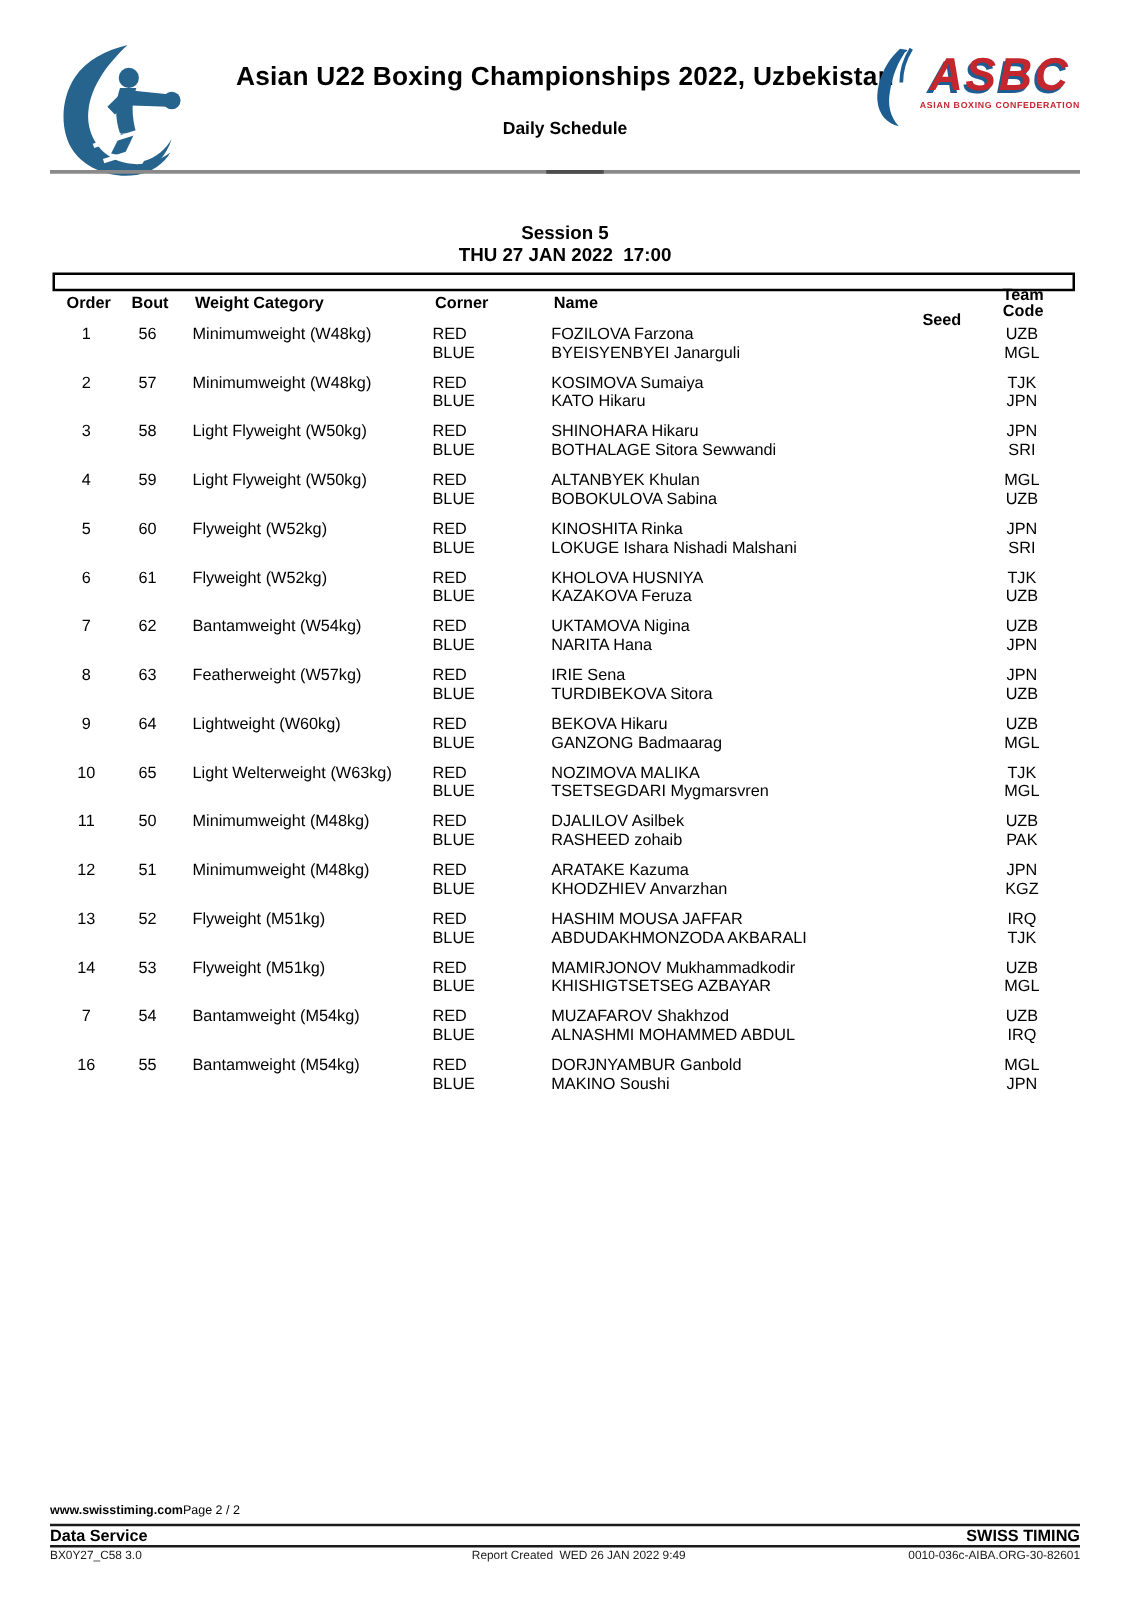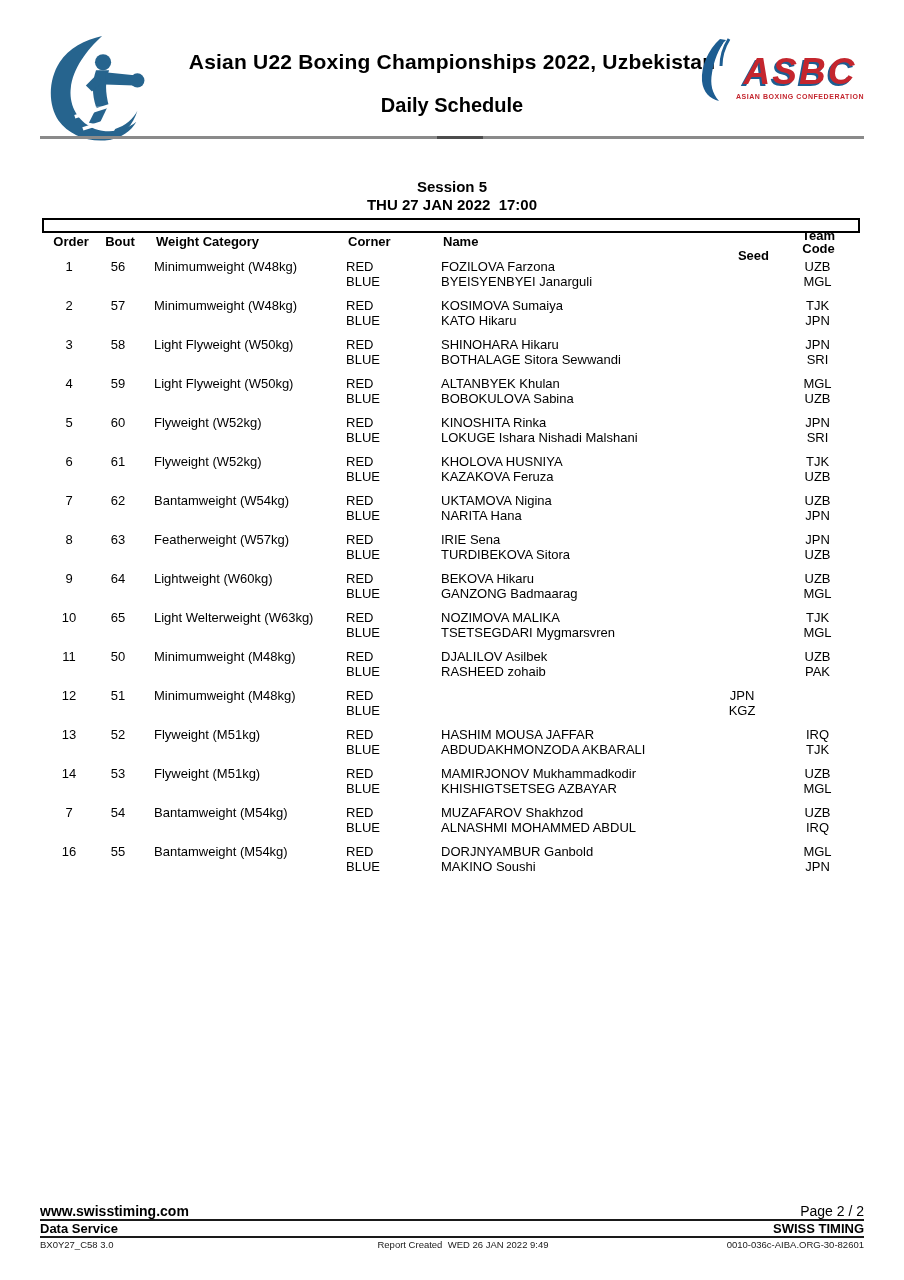--- a/index.html
+++ b/index.html
@@ -9,25 +9,25 @@
   }
 
   
   .org-logo { position:absolute; left:46px; top:36px; width:102px; height:106px; }
   .page-title {
     position:absolute; top:50px; left:0; width:100%; text-align:center;
     font-size:21px; font-weight:bold; letter-spacing:0.2px;
   }
   .page-subtitle {
     position:absolute; top:94px; left:0; width:100%; text-align:center;
-    font-size:20px; font-weight:bold;
+    font-size:14px; font-weight:bold;
   }
   .asbc { position:absolute; right:40px; top:38px; display:flex; align-items:flex-start; gap:2px; }
   .asbc-swirl { width:36px; height:64px; }
-  .asbc-textblock { display:flex; flex-direction:column; align-items:center; margin-top:16px; }
+  .asbc-textblock { display:flex; flex-direction:column; align-items:center; margin-top:4px; }
   .asbc-acronym {
     font-size:37px; font-weight:bold; font-style:italic; line-height:36px;
     color:#c4262e; letter-spacing:2px; text-shadow:-2px 2px 0 #1d5d91;
   }
   .asbc-fullname {
     margin-top:3px; font-size:7px; font-weight:bold; color:#c4262e; letter-spacing:0.55px; white-space:nowrap;
   }
   .header-rule { position:absolute; top:136px; left:40px; width:824px; height:3px; background:#8a8a8a; }
   .header-rule-dark { position:absolute; top:136px; left:437px; width:46px; height:3px; background:#4d4d4d; }
 
@@ -49,21 +49,21 @@
     font-size:13px; line-height:15.4px; margin-bottom:8.2px;
   }
   .cell-center { text-align:center; }
   .cell-pad { padding-left:14px; }
   .cell-seed { text-align:right; padding-right:10px;margin-top:28px; }
   .cell-team { text-align:center; }
   .cell-top { align-self:start; }
   .team-code-header { line-height:13px; text-align:center; }
 
   
-  .f-line1 { position:absolute; top:1203px; left:40px; width:824px; display:flex; justify-content:space-between; font-size:14px; }
+  .f-line1 { position:absolute; top:1203px; left:40px; width:824px; display:flex; font-size:10px; }
   .f-website { font-weight:bold; }
   .f-page { font-weight:normal; }
   .f-rule1 { position:absolute; top:1219px; left:40px; width:824px; height:2px; background:#1a1a1a; }
   .f-line2 { position:absolute; top:1221px; left:40px; width:824px; display:flex; justify-content:space-between; font-size:13px; font-weight:bold; }
   .f-rule2 { position:absolute; top:1236px; left:40px; width:824px; height:1.5px; background:#1a1a1a; }
   .f-line3 { position:absolute; top:1239px; left:40px; width:824px; font-size:9.5px; color:#1a1a1a; }
   .f-version { position:absolute; left:0; top:0; }
   .f-created { position:absolute; left:11px; width:100%; text-align:center; top:0; white-space:pre; }
   .f-doccode { position:absolute; right:0; top:0; }
 </style>
@@ -336,20 +336,24 @@
     </div>
 
     <div class="bout-row">
       <div class="cell-center cell-top">12</div>
       <div class="cell-center cell-top">51</div>
       <div class="cell-pad cell-top">Minimumweight (M48kg)</div>
       <div class="cell-pad">
         <div>RED</div>
         <div>BLUE</div>
       </div>
+      <div class="cell-pad">
+        <div>ARATAKE Kazuma</div>
+        <div>KHODZHIEV Anvarzhan</div>
+      </div>
       <div class="cell-seed"></div>
       <div class="cell-team">
         <div>JPN</div>
         <div>KGZ</div>
       </div>
     </div>
 
     <div class="bout-row">
       <div class="cell-center cell-top">13</div>
       <div class="cell-center cell-top">52</div>

